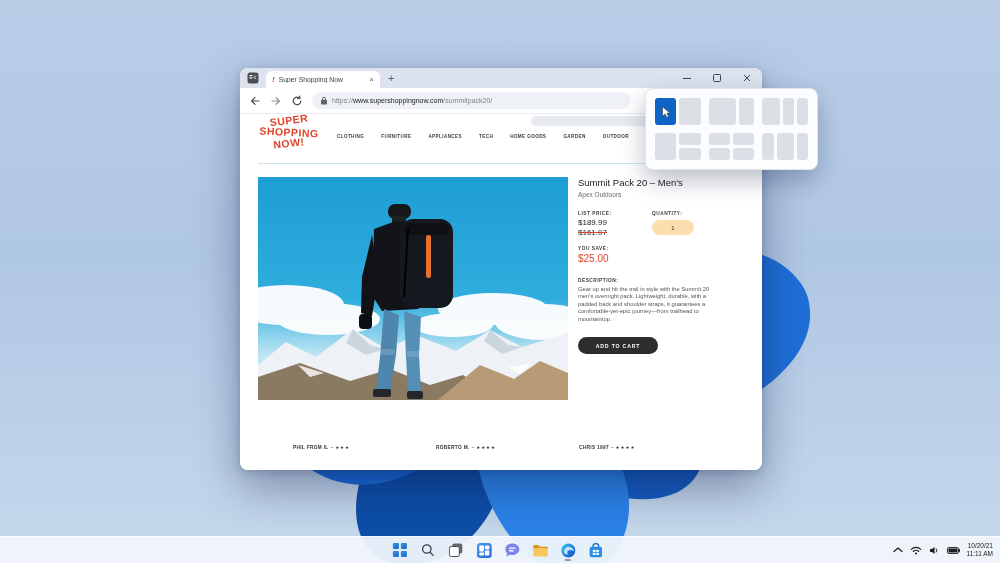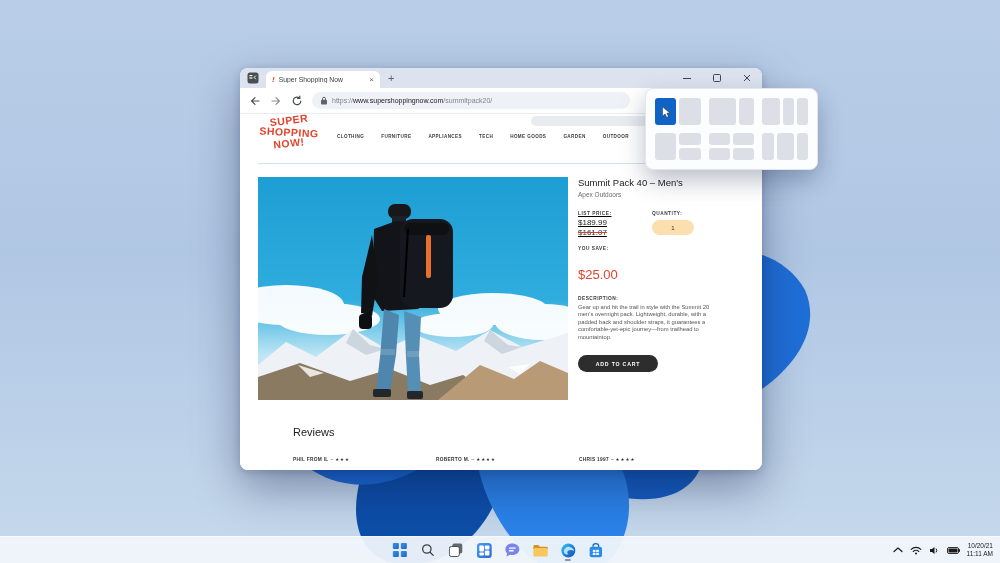--- a/index.html
+++ b/index.html
@@ -47,28 +47,28 @@
   .nav{position:absolute;left:97px;top:20px;width:292px;display:flex;justify-content:space-between;}
   .nav-item{font-size:4.6px;font-weight:700;letter-spacing:.4px;color:#3c3c3c;text-decoration:none;white-space:nowrap;}
   .site-search{position:absolute;left:291px;top:2px;width:212px;height:10px;border-radius:5px;background:#e8ebef;}
   .hdr-divider{position:absolute;left:18px;right:17px;top:49px;height:1px;background:#cfe4f0;}
   .hero{position:absolute;left:18px;top:63px;width:310px;height:223px;}
   .details{position:absolute;left:338px;top:63px;width:132px;}
   .p-title{font-size:9.5px;color:#202124;margin:0 0 3px;font-weight:500;}
   .p-brand{font-size:6.5px;color:#6a6a6a;margin:0 0 13px;}
   .lbl{font-size:4.8px;font-weight:700;letter-spacing:.5px;color:#3d3d3d;}
   .price-row{display:flex;}
-  .price-col{width:70px;text-decoration:underline;}
+  .price-col{width:70px;}
   .price{font-size:8px;color:#202124;line-height:10px;margin-top:2px;}
   .orig{font-size:8px;color:#333;line-height:10px;text-decoration:line-through;text-decoration-color:#d0442e;}
   .qty-col{margin-left:4px;}
   .qty-pill{margin-top:4px;width:42px;height:15px;border-radius:7.5px;background:#fbdfae;
             display:flex;align-items:center;justify-content:center;font-size:6px;color:#333;}
   .save{margin-top:8px;}
-  .save-val{font-size:13px;color:#e2432c;margin-top:16px;}
+  .save-val{font-size:10px;color:#e2432c;margin-top:2px;}
   .desc{margin-top:14px;}
   .desc-text{font-size:5.8px;line-height:7.4px;color:#555;margin-top:3px;}
   .addcart{margin-top:14px;width:80px;height:17px;border-radius:8.5px;background:#2d2d2d;border:none;
            color:#fff;font-size:5.2px;font-weight:700;letter-spacing:.8px;
            display:flex;align-items:center;justify-content:center;font-family:inherit;}
   .reviews{position:absolute;left:53px;top:312px;right:18px;}
   .rv-heading{font-size:11px;font-weight:500;color:#202124;margin:0;}
   .rv-row{display:flex;gap:17px;margin-top:9px;}
   .rv-item{width:126px;flex:none;}
   .rv-name{font-size:4.8px;font-weight:700;color:#333;letter-spacing:.3px;}
@@ -210,21 +210,21 @@
         <path d="M126,132 L122,180 L118,214 L132,215 L138,178 L141,138 Z" fill="#4e86ad"></path>
         <path d="M146,134 L148,180 L150,216 L163,215 L161,178 L163,140 Z" fill="#568fb6"></path>
         <rect x="121" y="172" width="16" height="6" fill="#fff" opacity="0.15"></rect>
         <rect x="149" y="174" width="13" height="6" fill="#fff" opacity="0.15"></rect>
         <rect x="115" y="212" width="18" height="8" rx="2" fill="#23262b"></rect>
         <rect x="149" y="214" width="16" height="8" rx="2" fill="#23262b"></rect>
       </g>
     </svg>
 
     <div class="details">
-      <h1 class="p-title">Summit Pack 40 – Men's</h1>
+      <h1 class="p-title">Summit Pack 20 – Men's</h1>
       <div class="p-brand">Apex Outdoors</div>
       <div class="price-row">
         <div class="price-col">
           <div class="lbl">LIST PRICE:</div>
           <div class="price">$189.99</div>
           <div class="orig">$161.07</div>
         </div>
         <div class="qty-col">
           <div class="lbl">QUANTITY:</div>
           <div class="qty-pill">1</div>
@@ -235,21 +235,20 @@
         <div class="save-val">$25.00</div>
       </div>
       <div class="desc">
         <div class="lbl">DESCRIPTION:</div>
         <div class="desc-text">Gear up and hit the trail in style with the Summit 20 men's overnight pack. Lightweight, durable, with a padded back and shoulder straps, it guarantees a comfortable-yet-epic journey—from trailhead to mountaintop.</div>
       </div>
       <button class="addcart">ADD TO CART</button>
     </div>
 
     <div class="reviews">
-      <h2 class="rv-heading">Reviews</h2>
       <div class="rv-row">
 
           <div class="rv-item">
             <div>
               <span class="rv-name">PHIL FROM IL</span><span class="rv-sep">–</span><span class="rv-stars">★★★</span>
             </div>
 
           </div>
 
           <div class="rv-item">

